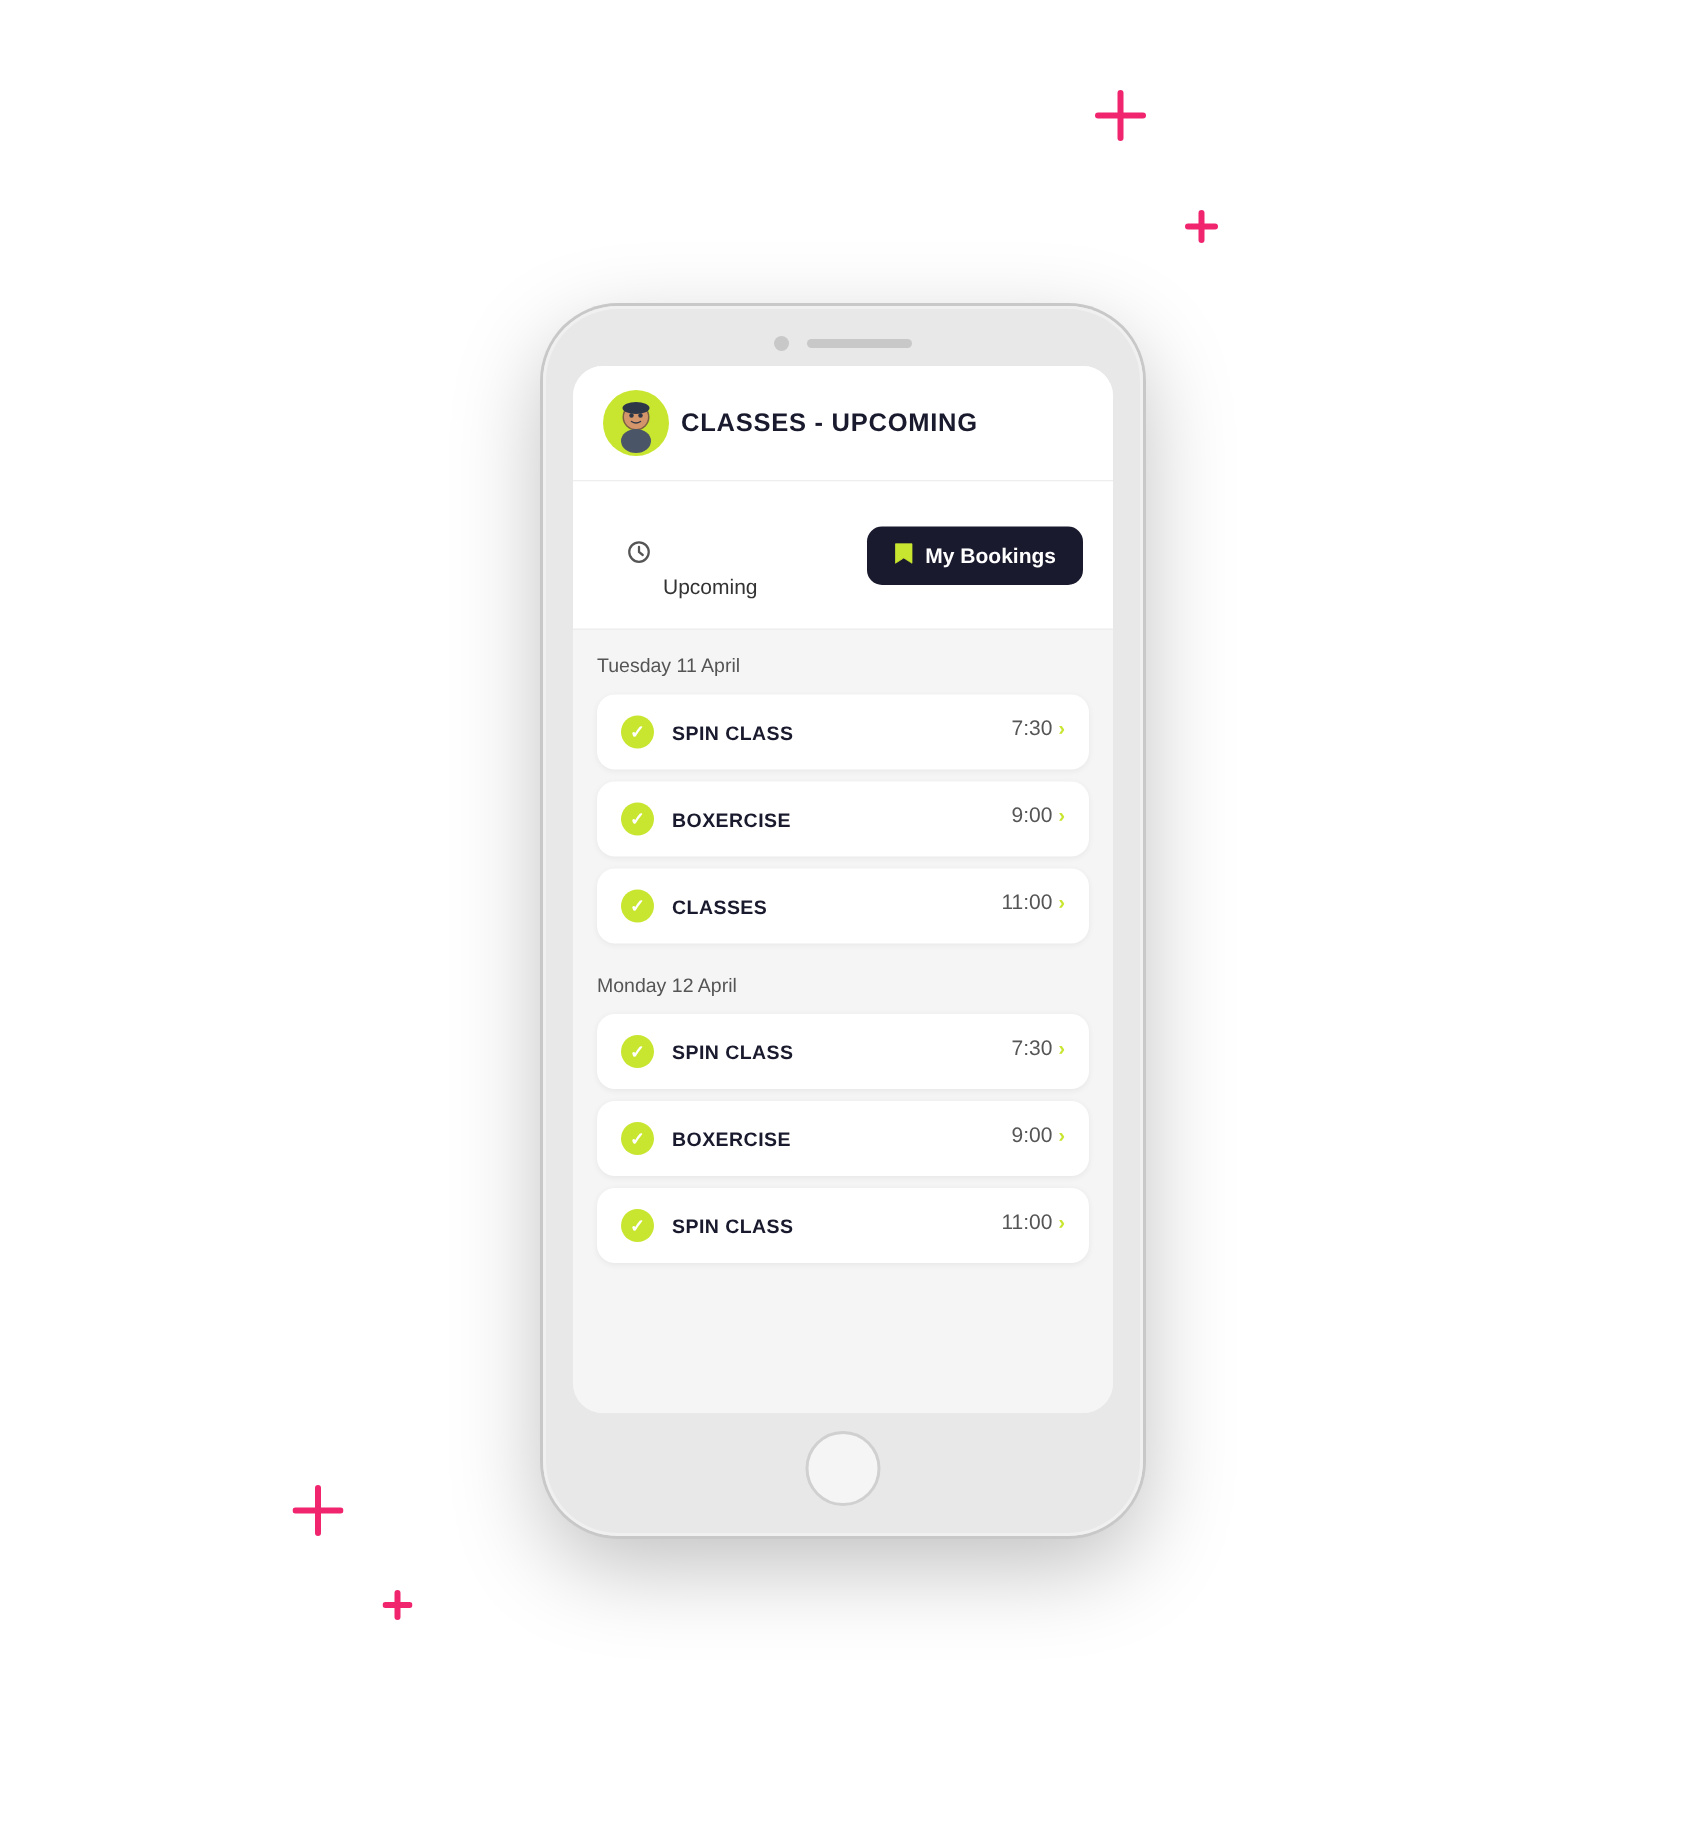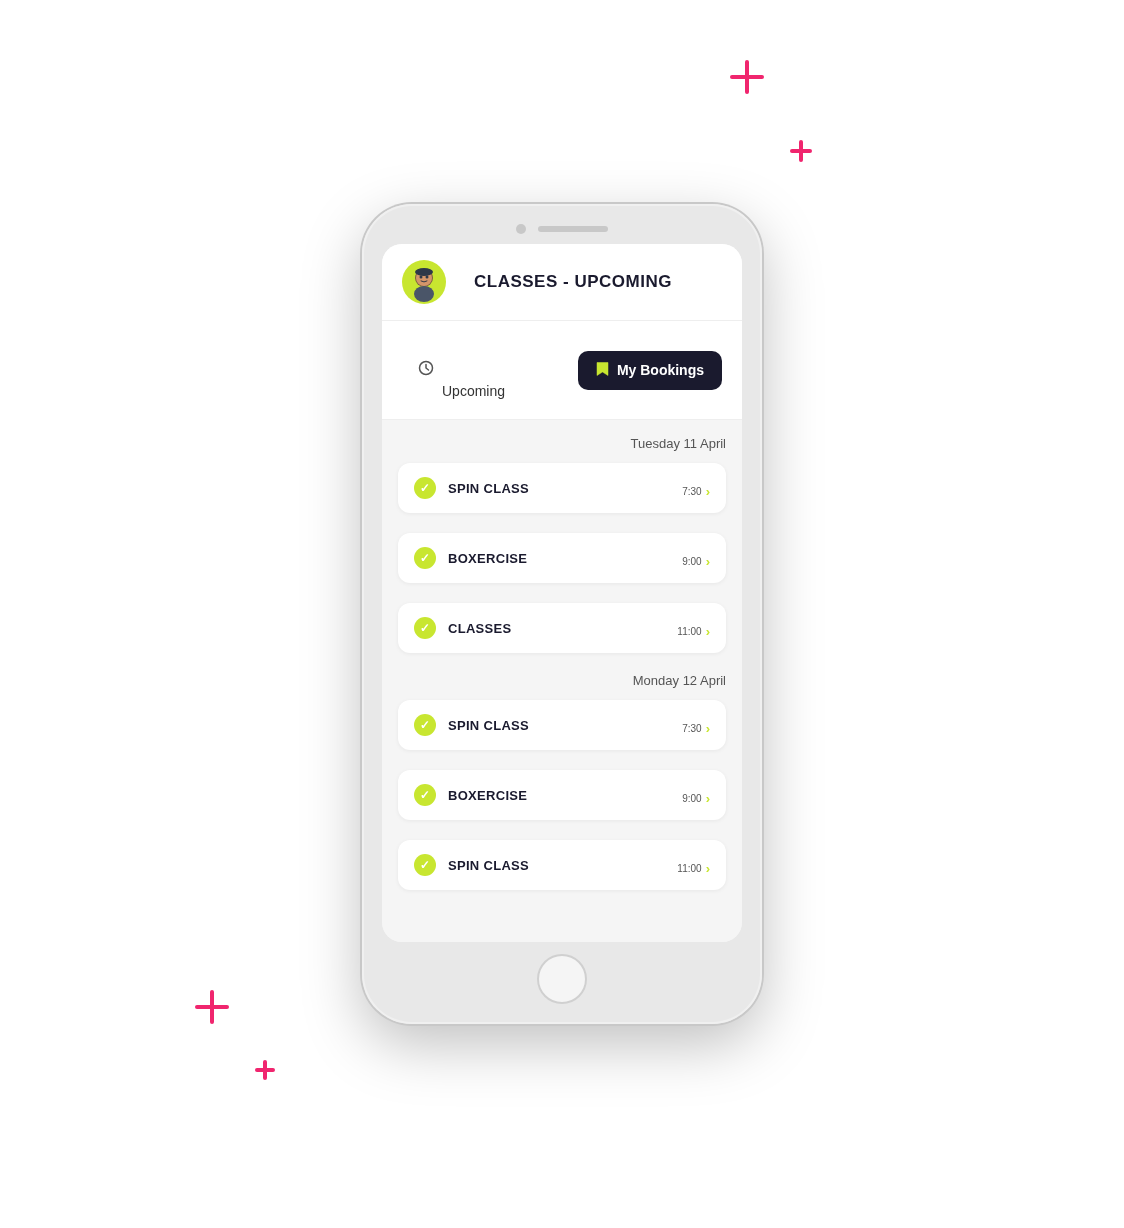--- a/index.html
+++ b/index.html
@@ -85,21 +85,21 @@
       overflow-y: auto;
       background: #f5f5f5;
     }
 
     
     .header {
       background: #ffffff;
       padding: 16px 20px;
       display: flex;
       align-items: center;
-      gap: 28px;
+      gap: 8px;
       border-bottom: 1px solid #eeeeee;
     }
 
     .avatar {
       width: 44px;
       height: 44px;
       border-radius: 50%;
       background: #c8e630;
       overflow: hidden;
       flex-shrink: 0;
@@ -172,34 +172,34 @@
     
     .classes-scroll {
       padding: 16px 16px;
     }
 
     .day-section {
       margin-bottom: 20px;
     }
 
     .day-label {
-      text-align: right;
+      text-align: left;
       font-size: 13px;
       font-weight: 400;
       color: #555555;
       margin-bottom: 12px;
     }
 
     .class-item {
       background: #ffffff;
       border-radius: 12px;
       padding: 14px 16px;
-      margin-bottom: 20px;
-      display: flex;
-      align-items: flex-end;
+      margin-bottom: 8px;
+      display: flex;
+      align-items: flex-start;
       justify-content: space-between;
       box-shadow: 0 1px 4px rgba(0,0,0,0.06);
       cursor: pointer;
     }
 
     .class-left {
       display: flex;
       align-items: center;
       gap: 12px;
     }
@@ -229,21 +229,21 @@
       letter-spacing: 0.3px;
     }
 
     .class-right {
       display: flex;
       align-items: center;
       gap: 4px;
     }
 
     .class-time {
-      font-size: 10px;
+      font-size: 14px;
       font-weight: 400;
       color: #555555;
     }
 
     .chevron {
       font-size: 13px;
       color: #c8e630;
       font-weight: 700;
     }
   </style>

